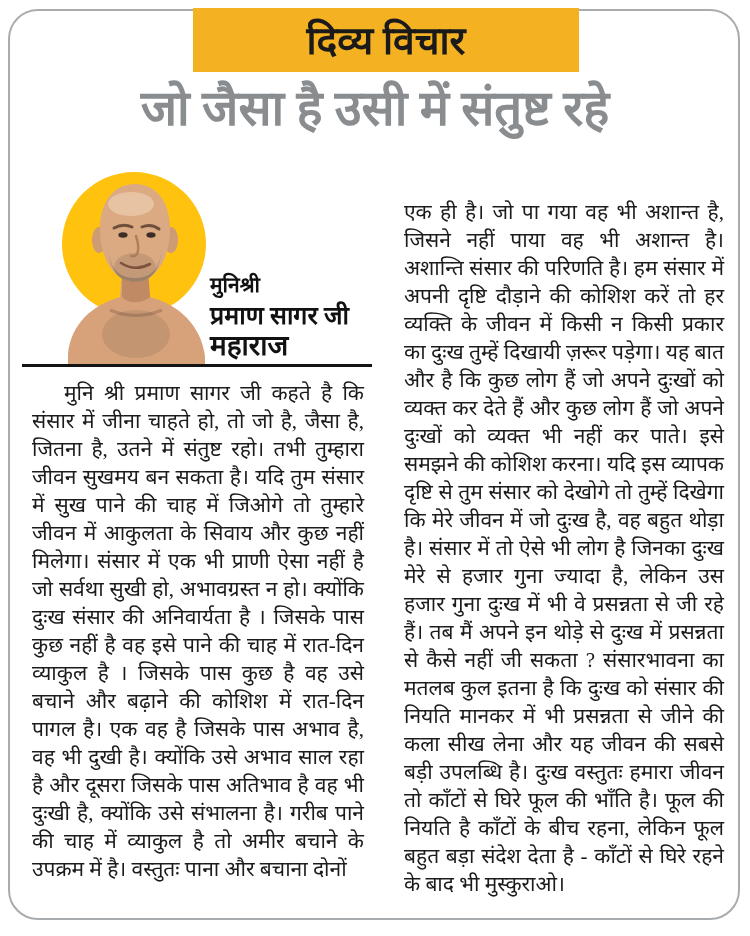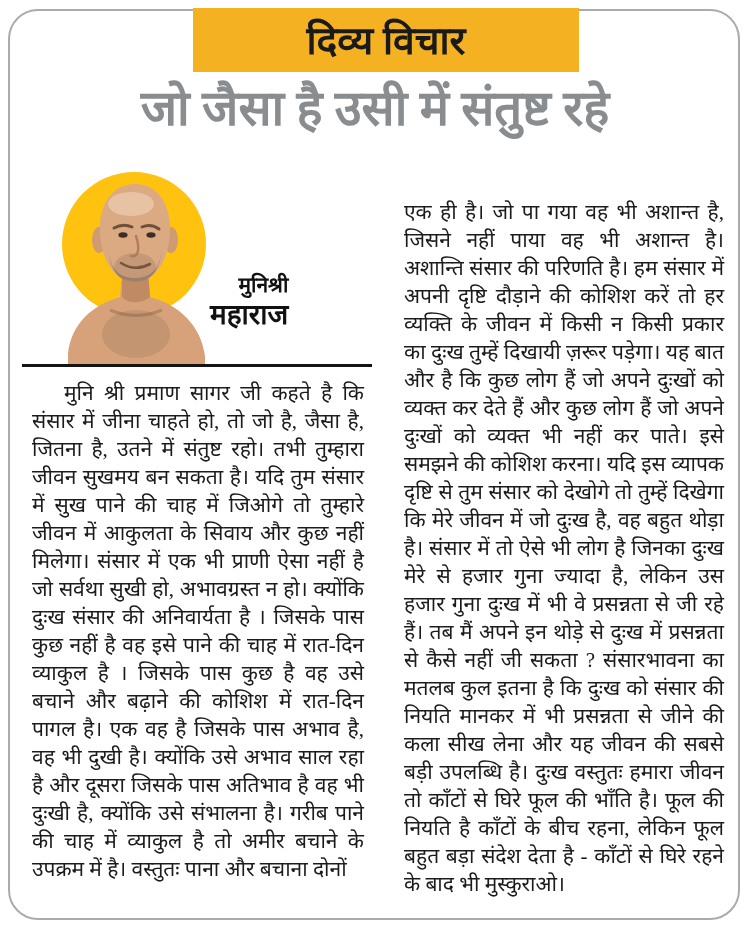--- a/index.html
+++ b/index.html
@@ -47,21 +47,21 @@
   .content {
     position: absolute;
     left: 20px; right: 14px; top: 168px; bottom: 18px;
     display: flex;
     gap: 16px;
     z-index: 2;
   }
   .col { box-sizing: border-box; }
   .col-left { width: 356px; flex: none; }
   .col-right { flex: 1; padding-top: 18px; }
-  .photo-row { position: relative; height: 196px; text-align: right; }
+  .photo-row { position: relative; height: 196px; }
   .portrait-svg { position: absolute; left: 38px; top: 0; }
   .caption { position: absolute; left: 190px; top: 102px; color: #111; }
   .cap-honorific { font-size: 21px; font-weight: 600; line-height: 30px; }
   .cap-name { font-size: 25px; font-weight: 700; line-height: 31px; }
   .cap-title { font-size: 28px; font-weight: 600; line-height: 30px; }
   .rule {
     border-top: 3px solid #141414;
     margin: 0 4px 4px 2px;
   }
   .body-text {
@@ -116,20 +116,21 @@
           <ellipse cx="65" cy="67" rx="4.6" ry="2.8" fill="#3c2e26"></ellipse>
           <ellipse cx="93" cy="67" rx="4.6" ry="2.8" fill="#3c2e26"></ellipse>
 
           <path d="M 78 68 q 4 12 1 18 q -2 3 -6 2" stroke="#b07c5a" stroke-width="2.4" fill="none" stroke-linecap="round"></path>
 
           <path d="M 63 95 q 14 9 29 1" stroke="#7d5340" stroke-width="2.6" fill="none" stroke-linecap="round"></path>
         </svg>
 
         <div class="caption">
           <div class="cap-honorific">मुनिश्री</div>
+          <div class="cap-name">प्रमाण सागर जी</div>
           <div class="cap-title">महाराज</div>
         </div>
       </div>
 
       <div class="rule"></div>
 
       <p class="body-text indent-first">मुनि श्री प्रमाण सागर जी कहते है कि संसार में जीना चाहते हो, तो जो है, जैसा है, जितना है, उतने में संतुष्ट रहो। तभी तुम्हारा जीवन सुखमय बन सकता है। यदि तुम संसार में सुख पाने की चाह में जिओगे तो तुम्हारे जीवन में आकुलता के सिवाय और कुछ नहीं मिलेगा। संसार में एक भी प्राणी ऐसा नहीं है जो सर्वथा सुखी हो, अभावग्रस्त न हो। क्योंकि दुःख संसार की अनिवार्यता है । जिसके पास कुछ नहीं है वह इसे पाने की चाह में रात-दिन व्याकुल है । जिसके पास कुछ है वह उसे बचाने और बढ़ाने की कोशिश में रात-दिन पागल है। एक वह है जिसके पास अभाव है, वह भी दुखी है। क्योंकि उसे अभाव साल रहा है और दूसरा जिसके पास अतिभाव है वह भी दुःखी है, क्योंकि उसे संभालना है। गरीब पाने की चाह में व्याकुल है तो अमीर बचाने के उपक्रम में है। वस्तुतः पाना और बचाना दोनों</p>
     </div>
 
     <div class="col col-right">

